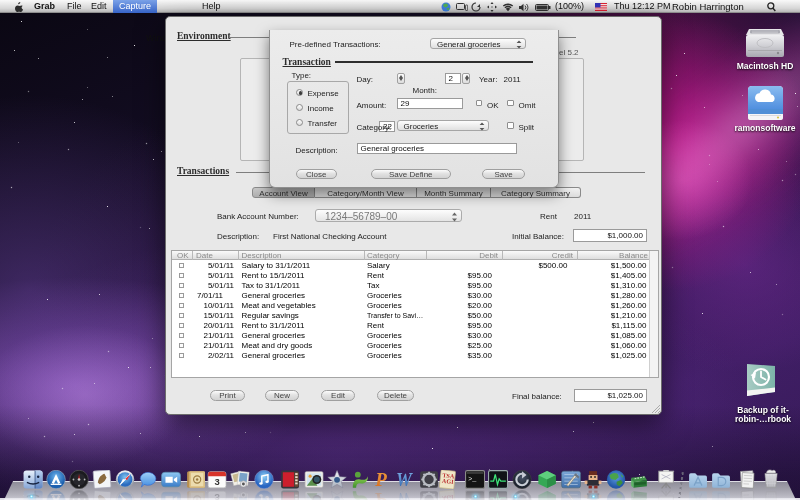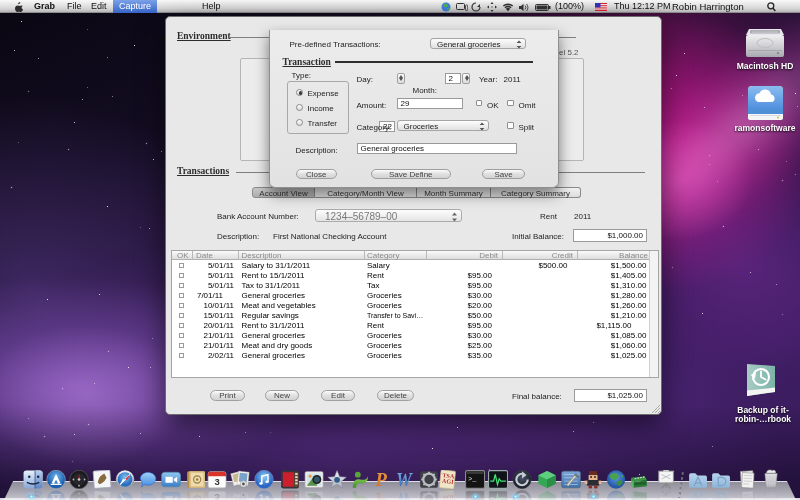--- a/index.html
+++ b/index.html
@@ -430,21 +430,21 @@
 <div style="position:absolute;left:345.4px;top:0.5px;width:50px;text-align:right;line-height:9px;"></div>
 <div style="position:absolute;left:424.4px;top:0.5px;width:50px;text-align:right;line-height:9px;">$1,210.00</div>
 </div>
 <div style="position:absolute; left:0; top:69.5px; width:477px; height:10px; font-size:8px; color:#000;">
 <div style="position:absolute;left:6.5px;top:2px;width:5px;height:5px;border:1px solid #9a9a9a;background:#fdfdfd;"></div>
 <div style="position:absolute;left:14px;top:0.5px;width:48px;text-align:right;line-height:9px;">20/01/11</div>
 <div style="position:absolute;left:69.5px;top:0.5px;line-height:9px;">Rent to 31/1/2011</div>
 <div style="position:absolute;left:195px;top:0.5px;line-height:9px;">Rent</div>
 <div style="position:absolute;left:270px;top:0.5px;width:50px;text-align:right;line-height:9px;">$95.00</div>
 <div style="position:absolute;left:345.4px;top:0.5px;width:50px;text-align:right;line-height:9px;"></div>
-<div style="position:absolute;left:424.4px;top:0.5px;width:50px;line-height:9px;">$1,115.00</div>
+<div style="position:absolute;left:424.4px;top:0.5px;width:50px;text-align:right;line-height:9px;">$1,115.00</div>
 </div>
 <div style="position:absolute; left:0; top:79.5px; width:477px; height:10px; font-size:8px; color:#000;">
 <div style="position:absolute;left:6.5px;top:2px;width:5px;height:5px;border:1px solid #9a9a9a;background:#fdfdfd;"></div>
 <div style="position:absolute;left:14px;top:0.5px;width:48px;text-align:right;line-height:9px;">21/01/11</div>
 <div style="position:absolute;left:69.5px;top:0.5px;line-height:9px;">General groceries</div>
 <div style="position:absolute;left:195px;top:0.5px;line-height:9px;">Groceries</div>
 <div style="position:absolute;left:270px;top:0.5px;width:50px;text-align:right;line-height:9px;">$30.00</div>
 <div style="position:absolute;left:345.4px;top:0.5px;width:50px;text-align:right;line-height:9px;"></div>
 <div style="position:absolute;left:424.4px;top:0.5px;width:50px;text-align:right;line-height:9px;">$1,085.00</div>
 </div>

